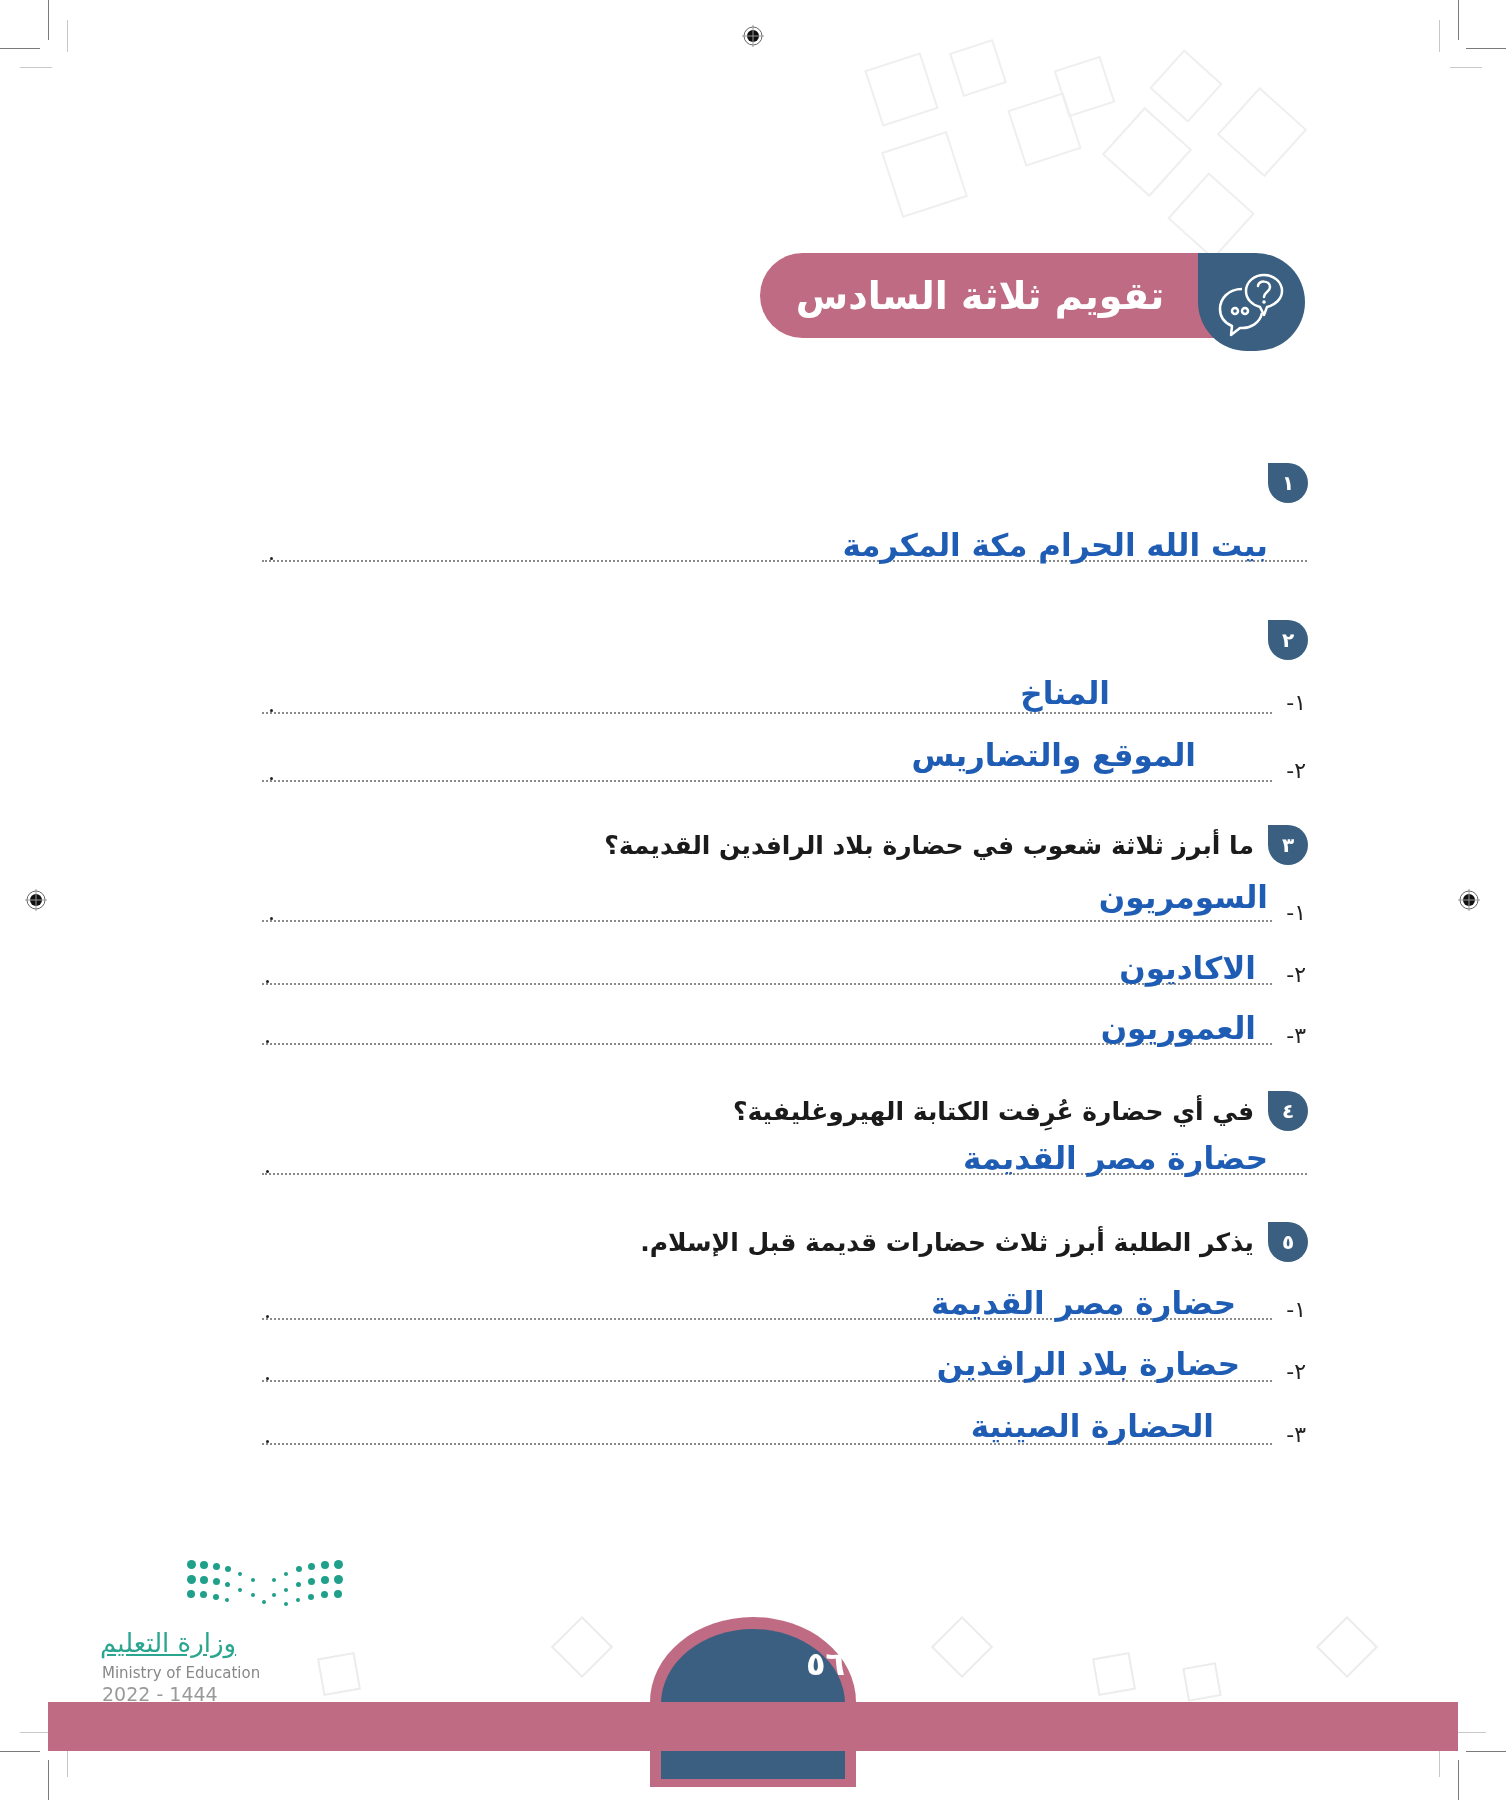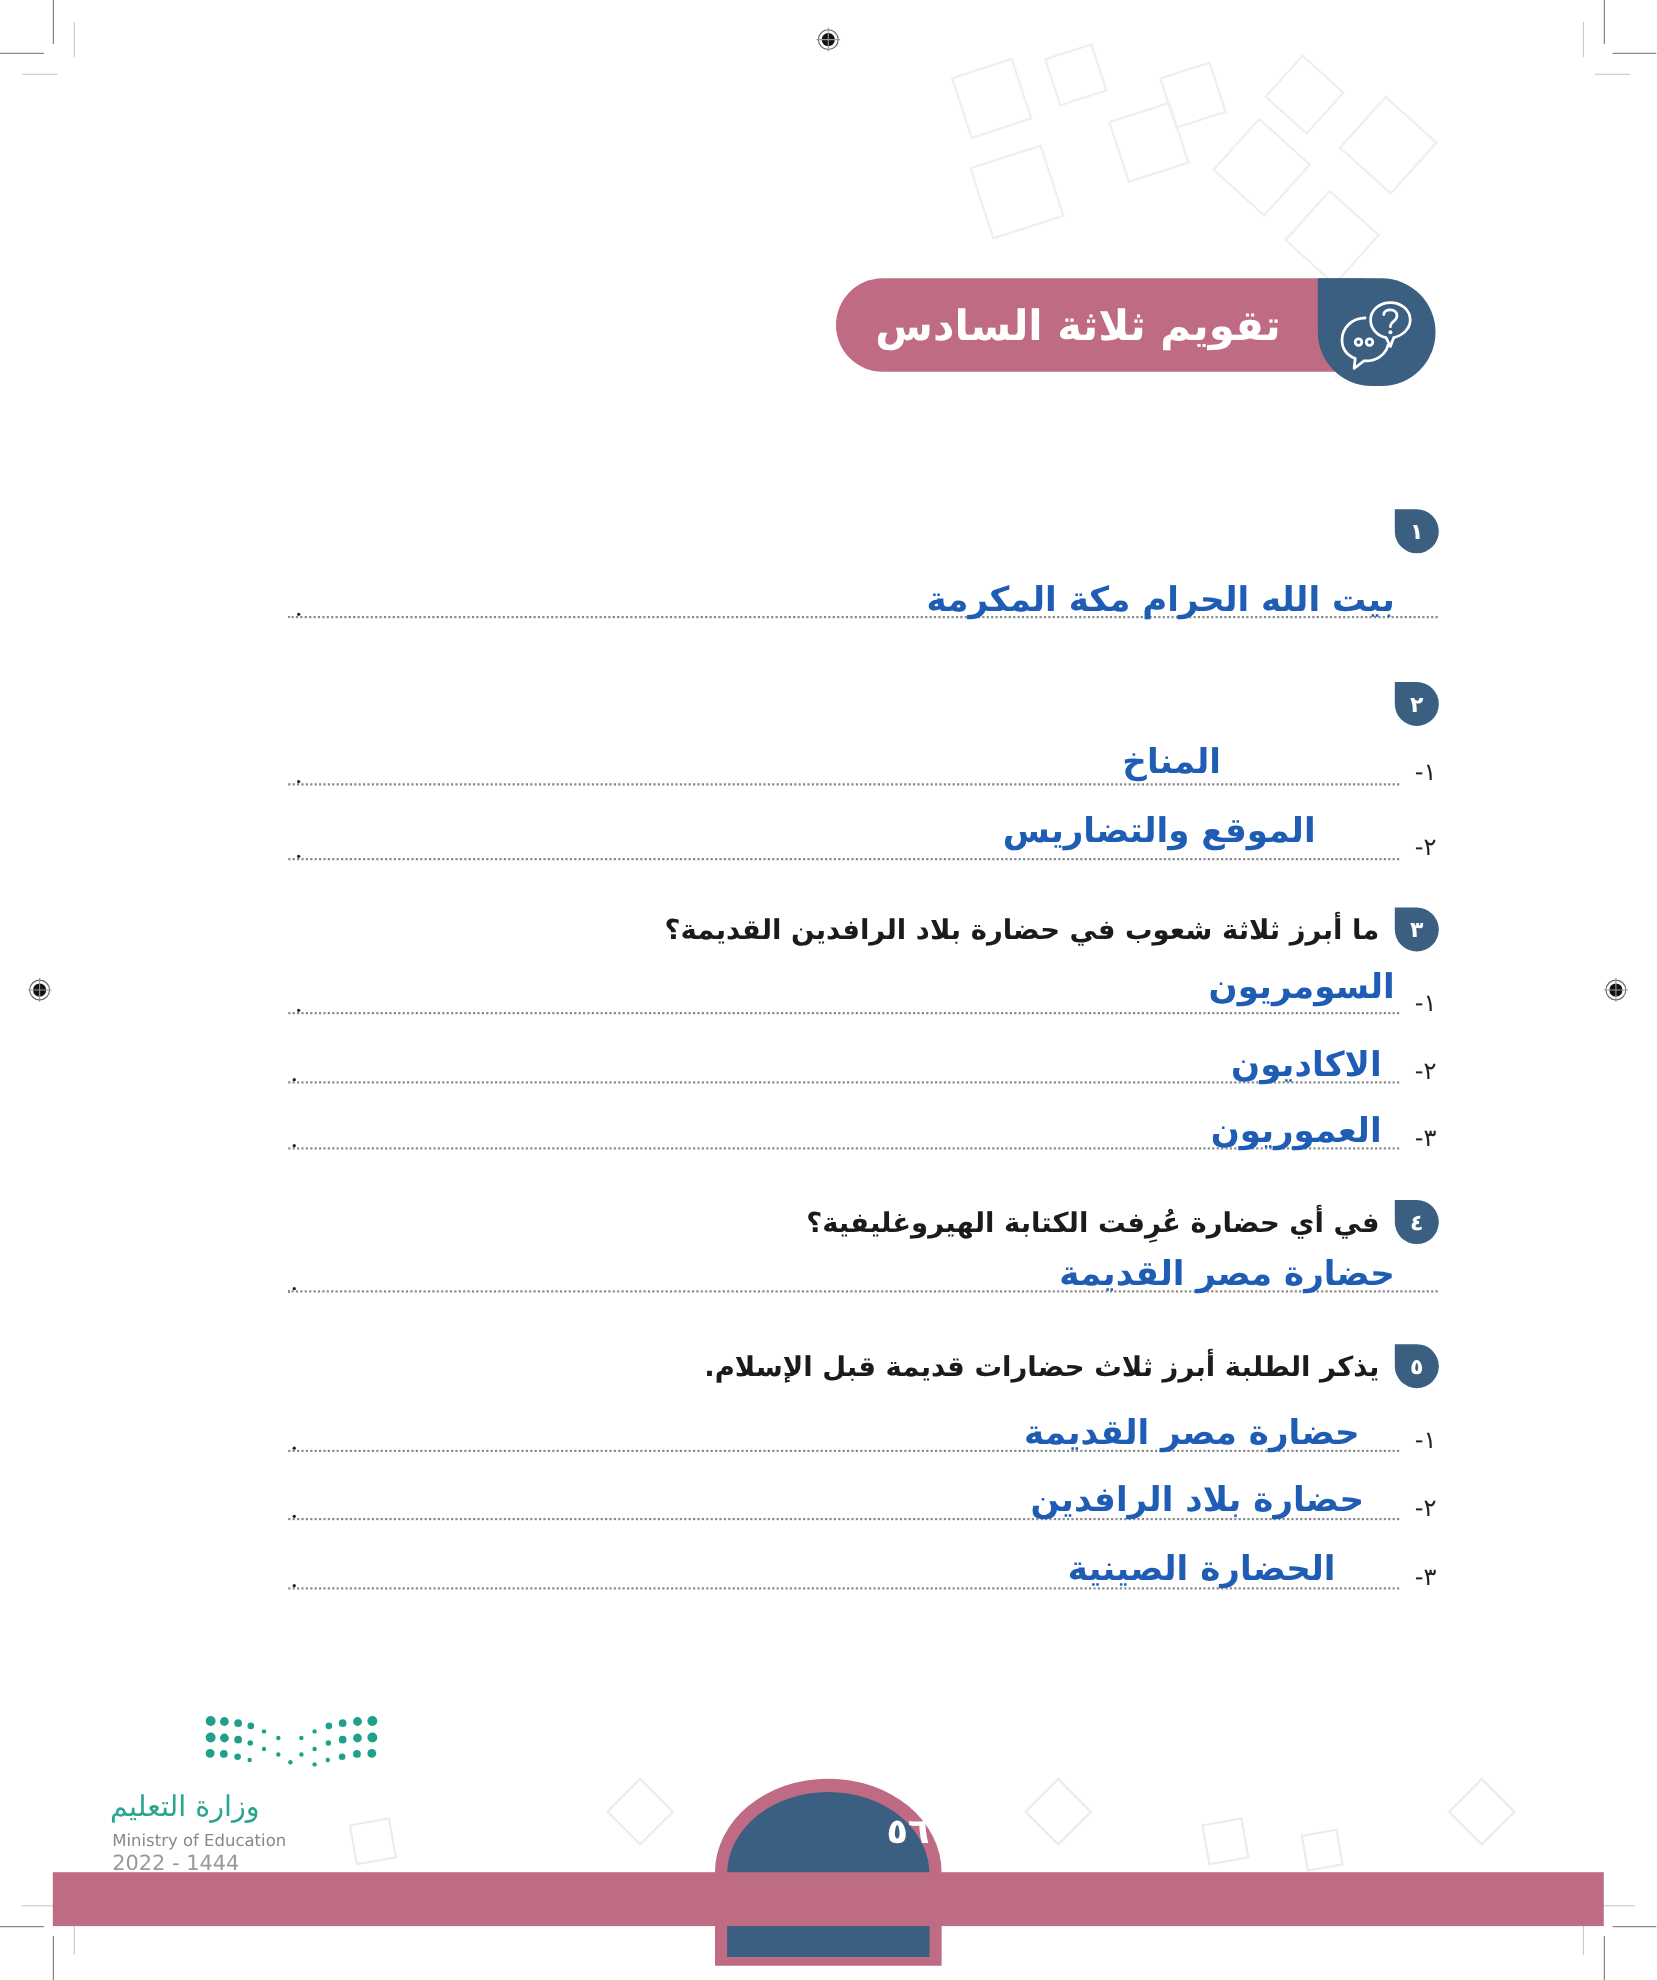--- a/index.html
+++ b/index.html
@@ -33,21 +33,21 @@
   .ans-num { position:absolute; direction:rtl; font-size:22px; color:#222; white-space:nowrap; }
   
   #footer-bar { position:absolute; left:48px; top:1702px; width:1410px; height:49px; background:#bf6b83; }
   #page-dome-outer { position:absolute; left:650px; top:1617px; width:206px; height:170px;
                      background:#bf6b83; border-radius:103px 103px 0 0 / 85px 85px 0 0; }
   #page-dome-inner { position:absolute; left:661px; top:1629px; width:184px; height:150px;
                      background:#3a5f80; border-radius:92px 92px 0 0 / 75px 75px 0 0; }
   #page-number { position:absolute; left:661px; top:1645px; width:184px; text-align:right;
                  color:#fff; font-size:32px; font-weight:bold; }
   .logo-dot { position:absolute; border-radius:50%; background:#1fa08a; }
-  #logo-ar { position:absolute; left:100px; top:1628px; font-size:26px; color:#2aa58f; direction:rtl; }
+  #logo-ar { position:absolute; left:100px; top:1628px; font-size:26px; color:#2aa58f; direction:rtl;text-decoration:underline; }
   #logo-en { position:absolute; left:102px; top:1664px; font-size:15px; color:#888; }
   #logo-year { position:absolute; left:102px; top:1683px; font-size:19px; color:#999; }
 </style>
 </head>
 <body>
 
 <div class="crop" style="left:48px;top:0;width:1px;height:40px"></div>
 <div class="crop" style="left:0;top:48px;width:40px;height:1px"></div>
 <div class="crop light" style="left:67px;top:20px;width:1px;height:32px"></div>
 <div class="crop light" style="left:20px;top:67px;width:32px;height:1px"></div>

